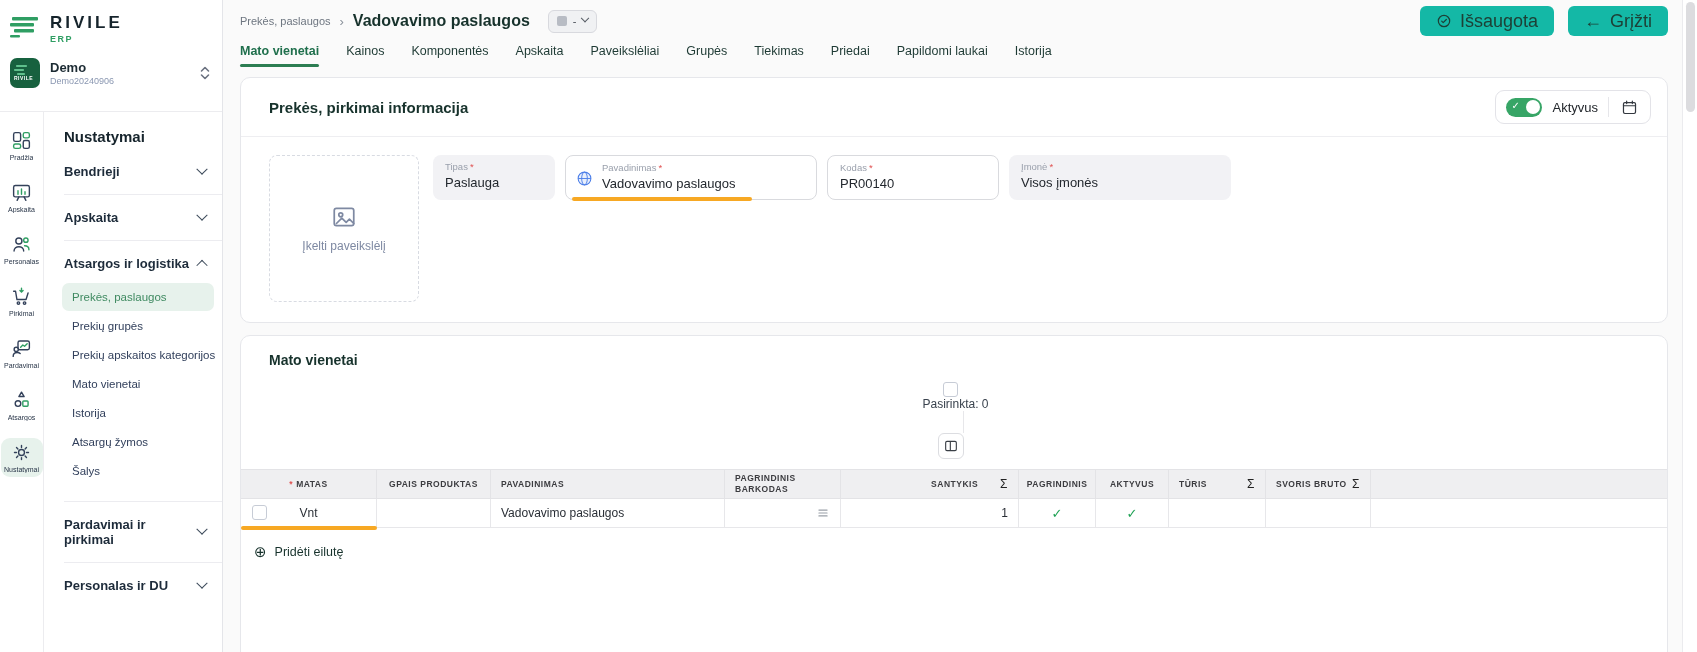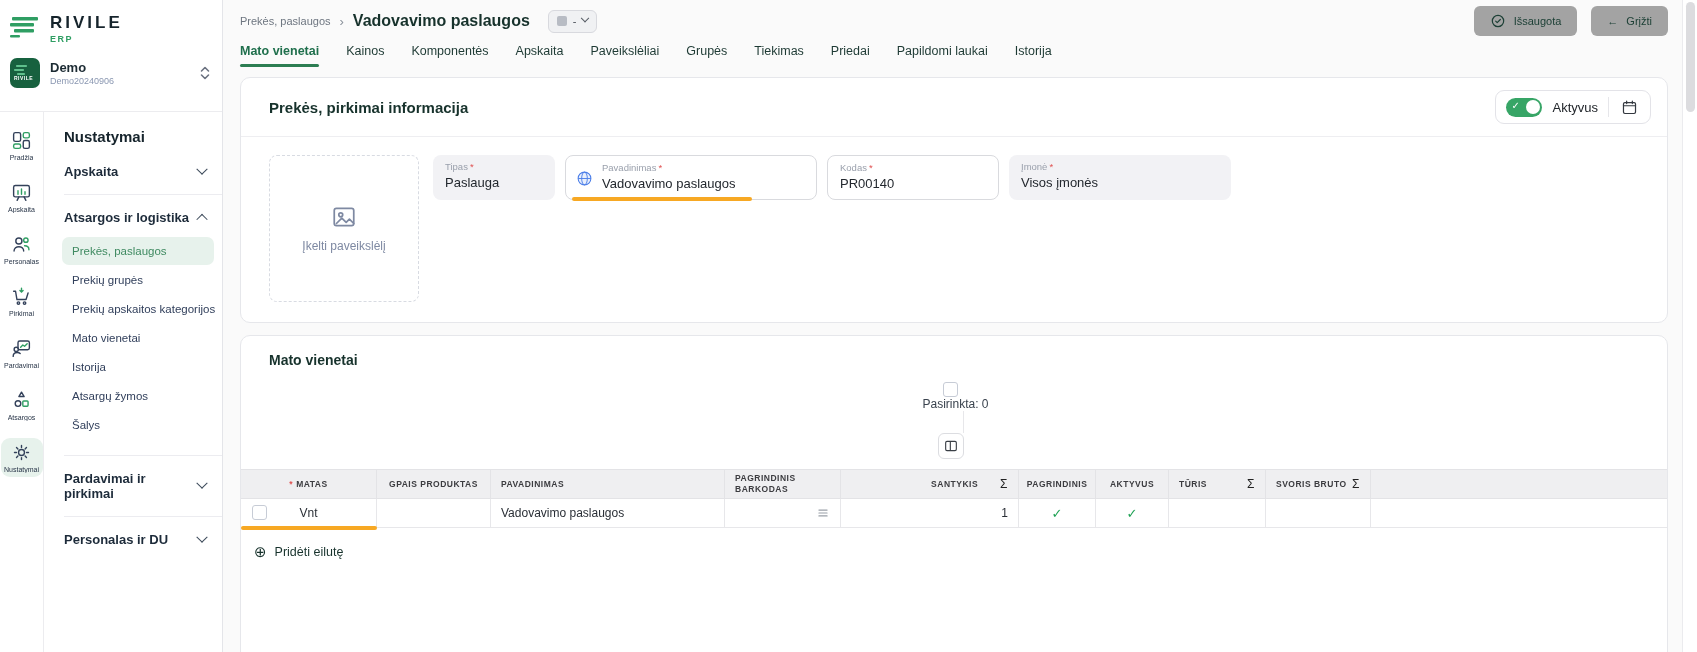--- a/index.html
+++ b/index.html
@@ -45,21 +45,21 @@
   .main { position:absolute; left:224px; top:0; right:0; bottom:0; background:#fafafa; padding:0 29px 0 16px; }
   .topbar { height:42px; display:flex; align-items:center; }
   .crumb-parent { font-size:11px; color:#6e7680; cursor:pointer; }
   .crumb-sep { font-size:13px; color:#8b929b; margin:0 9px; }
   .page-title { font-size:16px; font-weight:700; color:#17322c; }
   .variant-dd { margin-left:18px; height:23px; padding:0 8px; background:#f0f1f3; border:1px solid #d8d9de; border-radius:6px; display:flex; align-items:center; gap:6px; cursor:pointer; }
   .swatch { width:10px; height:10px; background:#b8bcc4; border-radius:2px; }
   .variant-val { font-size:11px; color:#4a4f57; }
   .chev.sm { width:6px; height:6px; border-color:#555b63; }
   .topbar .spacer { flex:1; }
-  .btn { height:30px; padding:0 16px; background:#a3a3a3; border:none; border-radius:6px; font-size:11px; color:#1d4036; display:flex; align-items:center; gap:8px; cursor:pointer; font-family:inherit; }
+  .btn { height:30px; padding:0 16px; background:#14b8a6; border:none; border-radius:6px; font-size:18px; color:#1d4036; display:flex; align-items:center; gap:8px; cursor:pointer; font-family:inherit; }
   .btn + .btn { margin-left:14px; }
 
   .tabs { display:flex; gap:27px; margin-top:2px; }
   .tab { font-size:12.5px; font-weight:500; color:#1e3a34; padding-bottom:9px; position:relative; cursor:pointer; white-space:nowrap; }
   .tab.active { color:#1f6f4c; font-weight:700; }
   .tab.active::after { content:""; position:absolute; left:0; right:0; bottom:0; height:3px; background:#2c7d52; border-radius:2px; }
 
   .card { background:#fff; border:1px solid #e6e7eb; border-radius:10px; }
   .card1 { margin-top:10px; }
   .card1-head { display:flex; align-items:center; justify-content:space-between; padding:12px 16px 12px 28px; border-bottom:1px solid #eeeef1; }
@@ -233,20 +233,26 @@
             <circle cx="12" cy="12" r="3.4"></circle>
             <path d="M12 4v2.2M12 17.8V20M4 12h2.2M17.8 12H20M6.3 6.3l1.6 1.6M16.1 16.1l1.6 1.6M17.7 6.3l-1.6 1.6M7.9 16.1l-1.6 1.6"></path>
           </svg>
           <span class="rail-label">Nustatymai</span>
         </div>
       </div>
 
       <div class="sidebar">
         <div class="sb-title">Nustatymai</div>
 
+        <div class="sb-group">
+          <div class="sb-group-header">
+            <span>Bendrieji</span>
+            <span class="chev"></span>
+          </div>
+        </div>
 
         <div class="sb-group">
           <div class="sb-group-header">
             <span>Apskaita</span>
             <span class="chev"></span>
           </div>
         </div>
 
         <div class="sb-group">
           <div class="sb-group-header">

